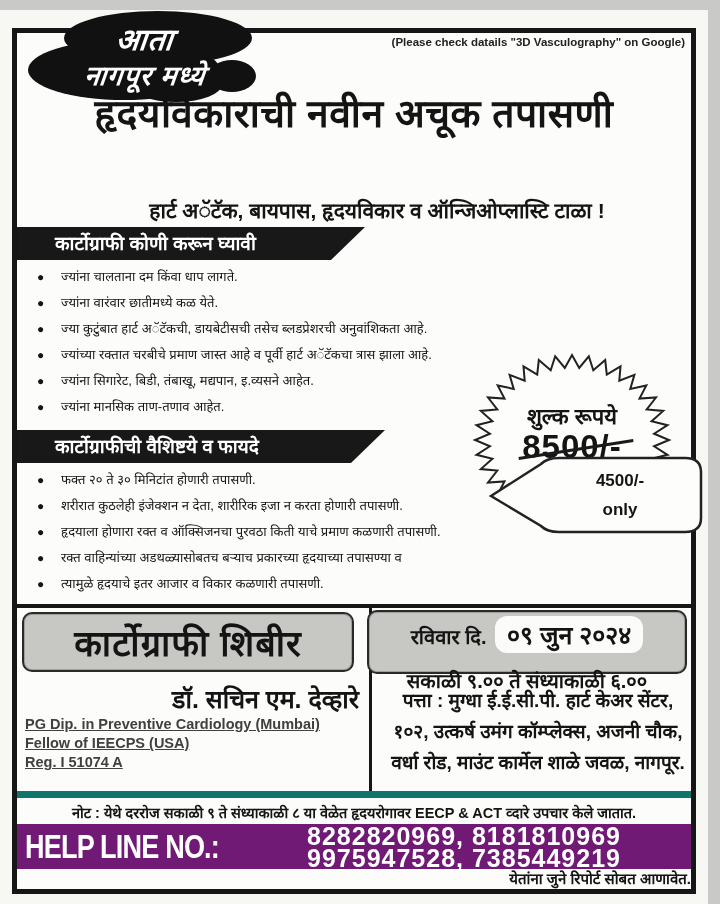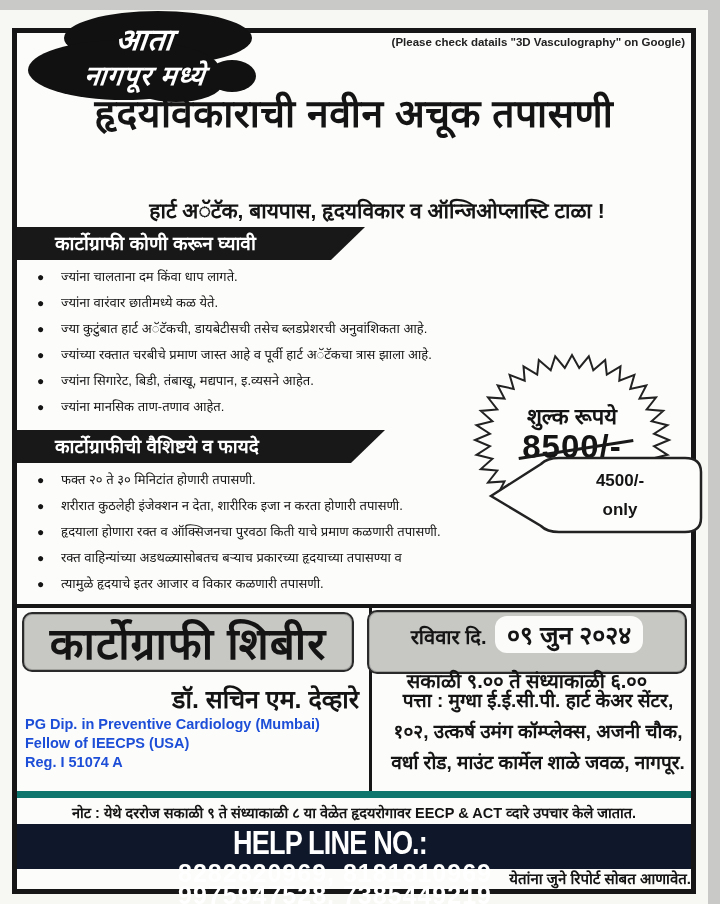--- a/index.html
+++ b/index.html
@@ -76,40 +76,40 @@
 
   .hline { position:absolute; left:0; width:100%; height:4px; background:#161616; }
   .vline { position:absolute; left:352px; top:571px; width:3px; height:190px; background:#161616; }
 
   .graybox {
     position:absolute; background:#c7c7c4; border:2px solid #2a2a2a; border-radius:10px;
     box-shadow:inset 0 0 0 1px #9f9f9c;
   }
   .campbox { left:5px; top:579px; width:332px; height:60px;
              display:flex; align-items:center; justify-content:center; }
-  .camp-title { font-size:44px; font-weight:bold; letter-spacing:1px; }
+  .camp-title { font-size:36px; font-weight:bold; letter-spacing:1px; }
   .datebox { left:350px; top:577px; width:320px; height:64px; text-align:center; padding-top:4px; }
   .date-line1 { font-size:20px; font-weight:bold; display:inline-block; }
   .date-patch { display:inline-block; background:#fbfbf9; border-radius:12px;
                 padding:1px 12px 2px 12px; font-size:25px; font-weight:bold; margin-left:4px; }
   .date-line2 { font-size:20px; font-weight:bold; margin-top:14px; }
 
   .doc-name { position:absolute; left:0; top:648px; width:346px; text-align:right;
               font-size:25px; font-weight:bold; padding-right:4px; }
   .doc-quals { position:absolute; left:8px; top:682px; width:340px;
-               font-size:14.5px; font-weight:bold; line-height:19px; color:#1d4ed8; }
+               font-size:14.5px; font-weight:bold; line-height:19px; color:#404040;text-decoration:underline; }
   .address { position:absolute; left:358px; top:652px; width:326px; text-align:center;
              font-size:19px; font-weight:bold; line-height:31px; }
 
   .notebar { position:absolute; left:0; top:758px; width:100%; height:45px;
              border-top:7px solid #0f766e; text-align:center;
              font-size:14.5px; font-weight:bold; line-height:30px; }
 
-  .helpbar { position:absolute; left:0; top:791px; width:100%; height:45px; background:#0f172a;
-             display:flex; align-items:center;flex-direction:column; }
+  .helpbar { position:absolute; left:0; top:791px; width:100%; height:45px; background:#701a75;
+             display:flex; align-items:center; }
   .help-label { color:#fff; font-size:33px; font-weight:bold; white-space:nowrap;
                 transform:scaleX(0.82); transform-origin:left center; margin-left:8px;
                 letter-spacing:-1px; width:250px; }
   .help-nums { color:#fff; font-size:25px; font-weight:bold; line-height:22px;
                letter-spacing:1px; text-align:center; flex:1; margin-left:-38px; }
 
   .footer { position:absolute; left:0; top:836px; width:100%; text-align:right;
             font-size:15px; font-weight:bold; line-height:20px; }
 </style>
 </head>

